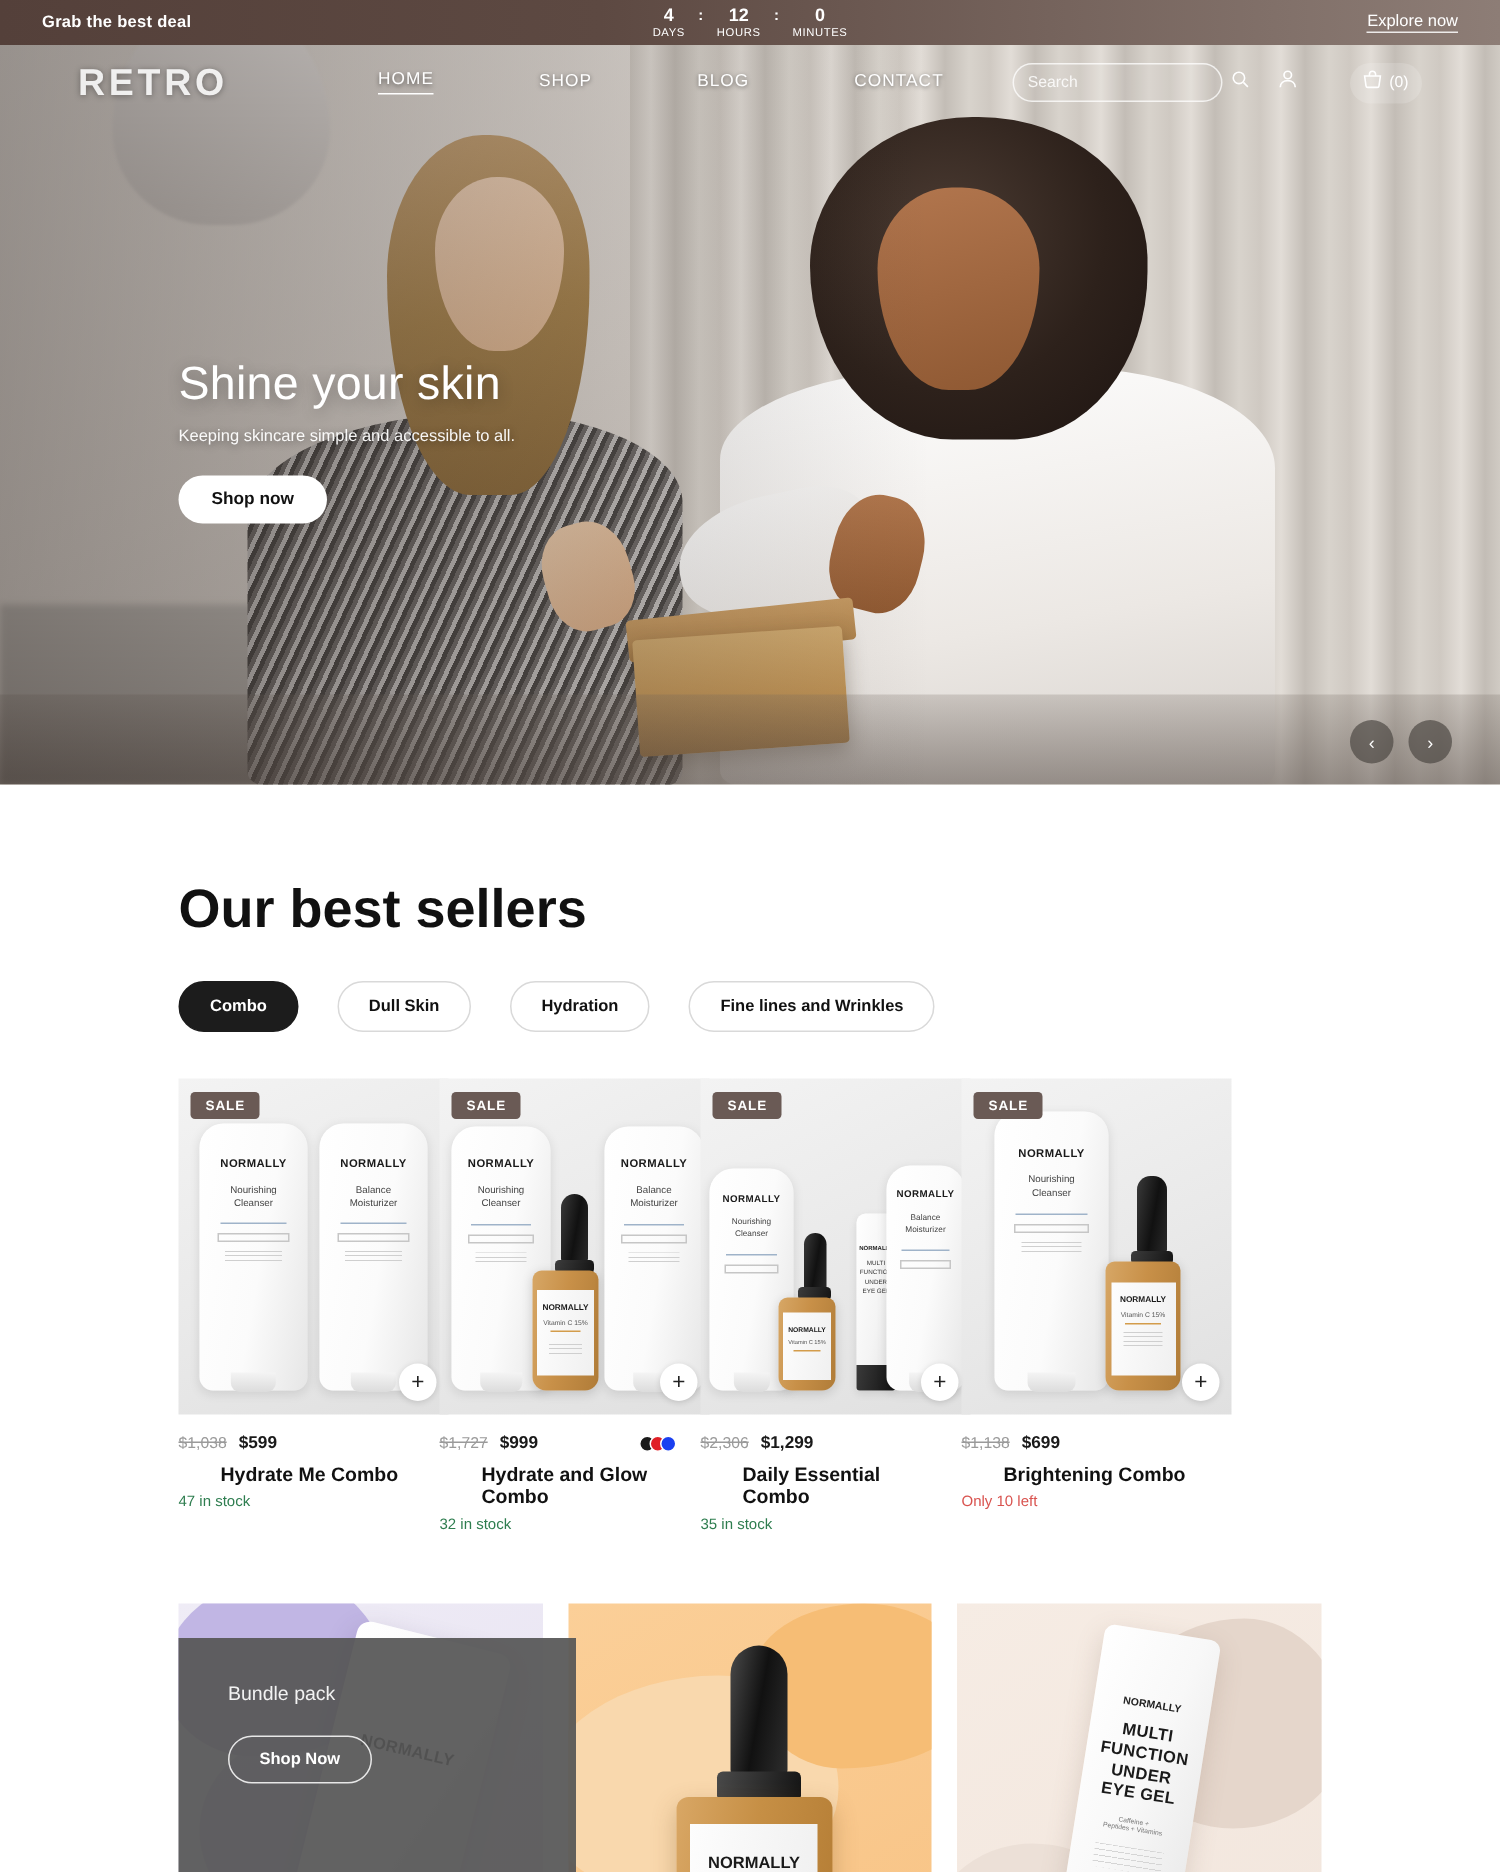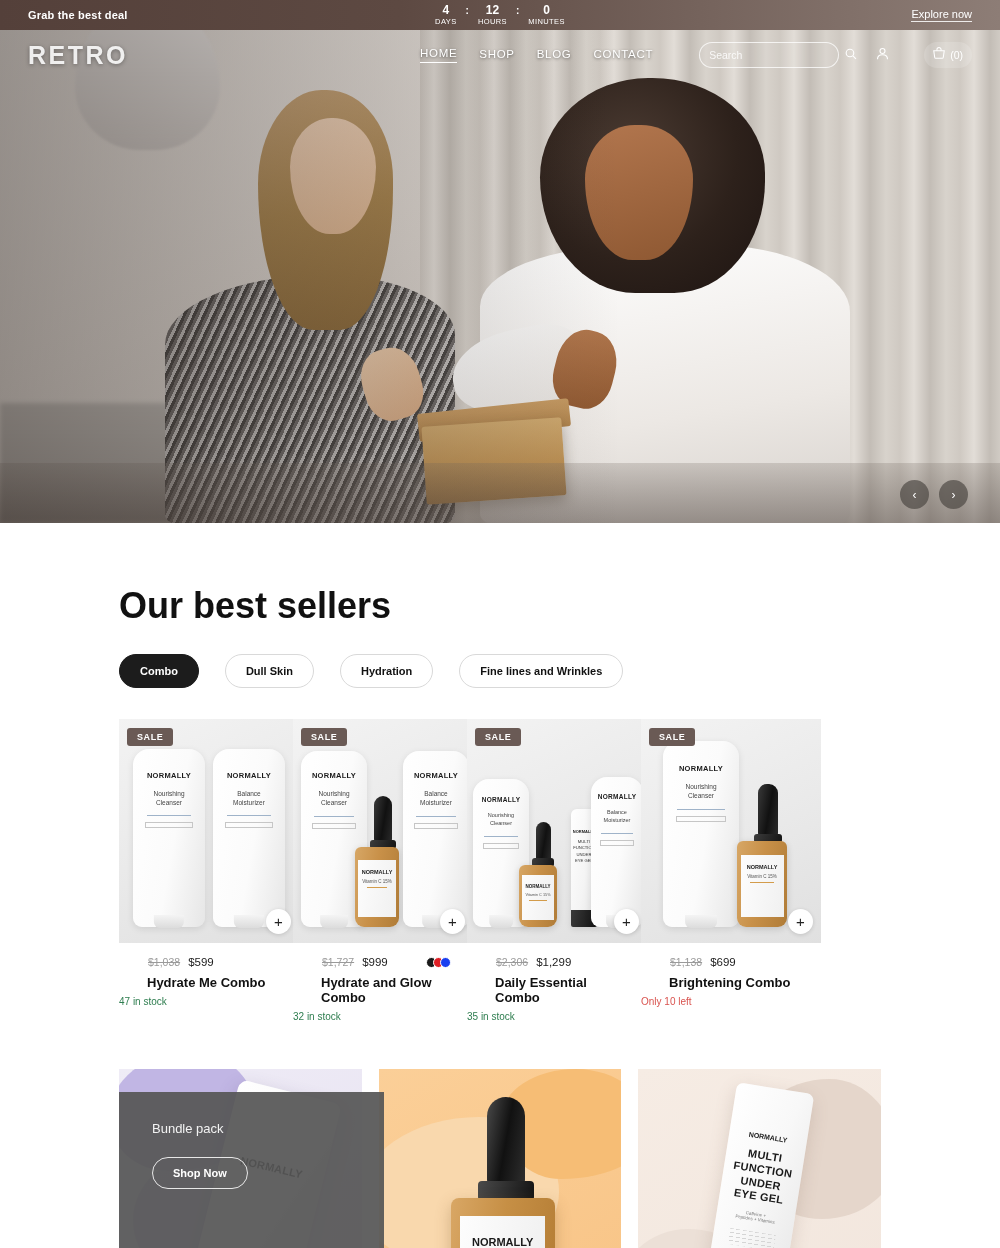--- a/index.html
+++ b/index.html
@@ -122,31 +122,31 @@
     border-radius: 3px; transform: rotate(-4deg);
     box-shadow: 0 6px 14px rgba(60,45,30,.35);
   }
   .hero-shade {
     position: absolute; inset: 0;
     background: linear-gradient(90deg, rgba(40,32,28,.42) 0%, rgba(40,32,28,.18) 38%, rgba(0,0,0,0) 62%);
   }
 
   .hero-nav {
     position: absolute; top: 0; left: 0; right: 0; height: 50px;
-    display: flex; align-items: center; padding: 0 28px; z-index: 6;
+    display: flex; align-items: center; padding: 0 52px; z-index: 6;
   }
   .logo {
     font-size: 25px; font-weight: bold; letter-spacing: 2.5px;
     color: rgba(255,255,255,.88);
     text-shadow: 0 1px 4px rgba(0,0,0,.35);
   }
   .nav-links { margin-left: auto; display: flex; gap: 22px; align-items: center; }
   .nav-link {
     font-size: 11.5px; letter-spacing: .7px; color: #ffffff; cursor: pointer;
-    text-shadow: 0 1px 3px rgba(0,0,0,.5); padding-bottom: 3px;
+    text-shadow: 0 1px 3px rgba(0,0,0,.5); padding-bottom: 3px; margin-left: 48px;
   }
   .nav-link.active { border-bottom: 1.5px solid #ffffff; }
   .search-wrap {
     margin-left: 24px; width: 140px; height: 26px;
     border: 1px solid rgba(255,255,255,.75); border-radius: 13px;
     display: flex; align-items: center; padding: 0 9px;
     background: rgba(255,255,255,.06);
   }
   .search-input {
     flex: 1; border: none; outline: none; background: transparent;
@@ -287,23 +287,23 @@
   .eyegel::after {
     content: ""; position: absolute; bottom: 0; left: 0; width: 100%; height: 17px;
     background: linear-gradient(100deg,#3a3a3a,#111);
     border-radius: 0 0 2px 2px;
   }
   .eyegel .brand { margin-top: 20px; font-size: 4px; font-weight: bold; color: #222; }
   .eyegel .pname {
     margin-top: 5px; font-size: 4.2px; color: #333; text-align: center; line-height: 1.5;
   }
 
-  .price-row { margin-top: 13px; display: flex; align-items: center; gap: 8px; margin-left: 29px; }
+  .price-row { margin-top: 13px; display: flex; align-items: center; gap: 8px; }
   .price-old { font-size: 10.5px; color: #9a9a9a; text-decoration: line-through; }
-  .price-new { font-size: 11.5px; font-weight: normal; color: #1a1a1a; }
+  .price-new { font-size: 11.5px; font-weight: bold; color: #1a1a1a; }
   .swatches { margin-left: auto; display: flex; }
   .sw { width: 11px; height: 11px; border-radius: 50%; margin-left: -4px; border: 1px solid #fff; }
   .card-title { margin-top: 7px; font-size: 13px; font-weight: bold; color: #111; margin-left: 28px; }
   .stock { margin-top: 6px; font-size: 10px; }
   .stock.ok { color: #2e7d4f; }
   .stock.low { color: #d9534f; }
 
   
   .banners { display: flex; gap: 17px; margin-top: 47px; padding: 0 119px 0 119px; }
   .banner { width: 265px; height: 250px; position: relative; overflow: hidden; }
@@ -478,20 +478,25 @@
           <svg width="14" height="14" viewBox="0 0 24 24" fill="none" stroke="#ffffff" stroke-width="1.8">
             <path d="M3 8h18l-1.6 11.2a2 2 0 0 1-2 1.8H6.6a2 2 0 0 1-2-1.8L3 8z"></path>
             <path d="M8.5 8V6a3.5 3.5 0 0 1 7 0v2"></path>
           </svg>
         </span>
         <span class="cart-count">(0)</span>
       </div>
     </div>
   </div>
 
+  <div class="hero-copy">
+    <div class="hero-title">Shine your skin</div>
+    <div class="hero-sub">Keeping skincare simple and accessible to all.</div>
+    <button class="hero-btn">Shop now</button>
+  </div>
 
   <div class="carousel-arrows">
     <div class="c-arrow">‹</div>
     <div class="c-arrow">›</div>
   </div>
 </div>
 
 <div class="section">
   <div class="sec-title">Our best sellers</div>
 

